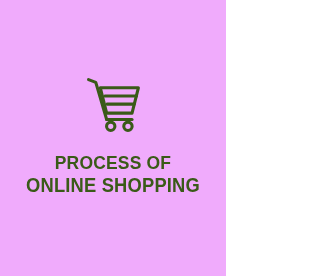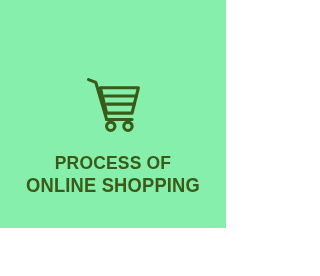--- a/index.html
+++ b/index.html
@@ -8,22 +8,22 @@
   }
   body {
     width: 226px;
     height: 276px;
     overflow: hidden;
     font-family: "Liberation Sans", sans-serif;
   }
   .card {
     position: relative;
     width: 226px;
-    height: 228px;
-    background: #86efac;
+    height: 276px;
+    background: #f0abfc;
     display: flex;
     flex-direction: column;
     align-items: center;
     box-sizing: border-box;
   }
   .cart-icon-wrap {
     position: absolute;
     left: 0;
     right: 0;
     top: 76px;

